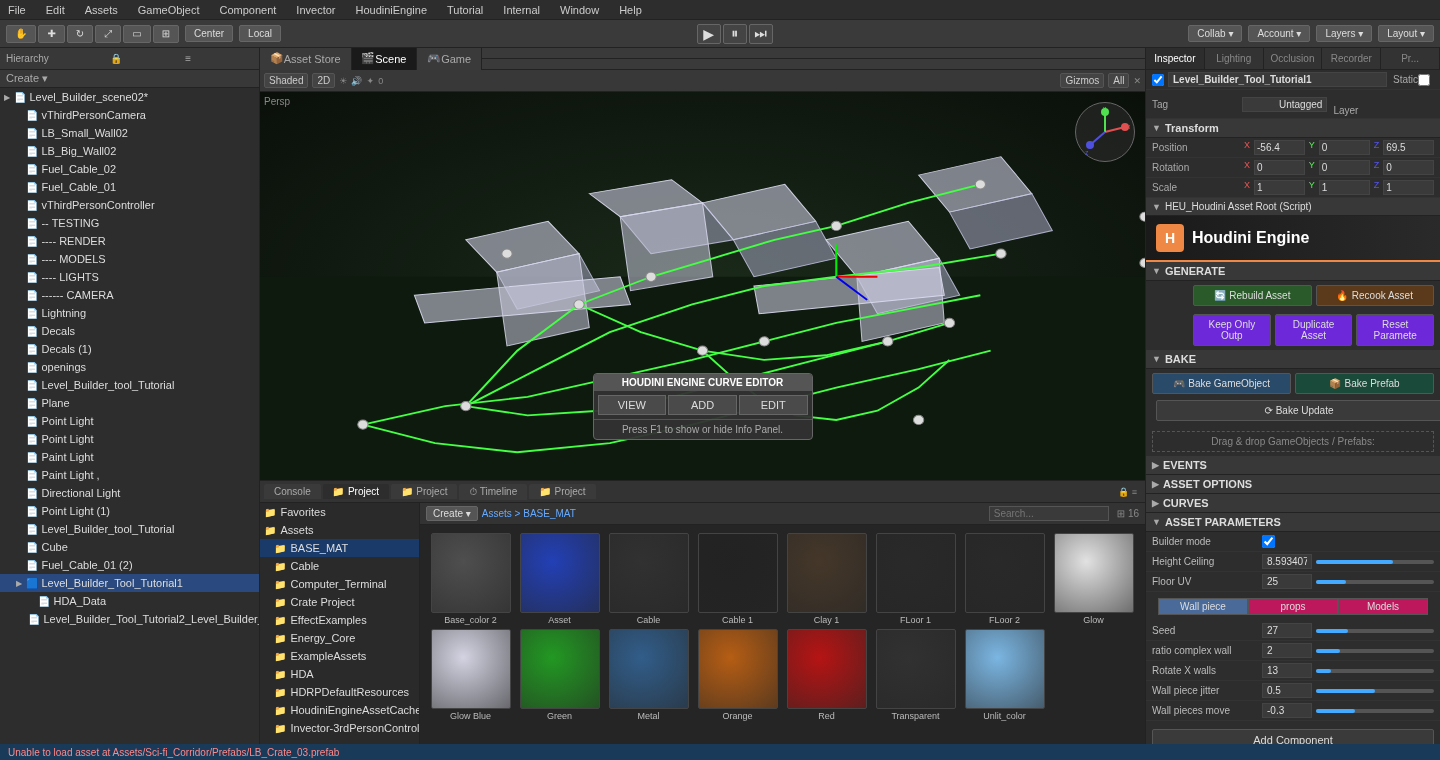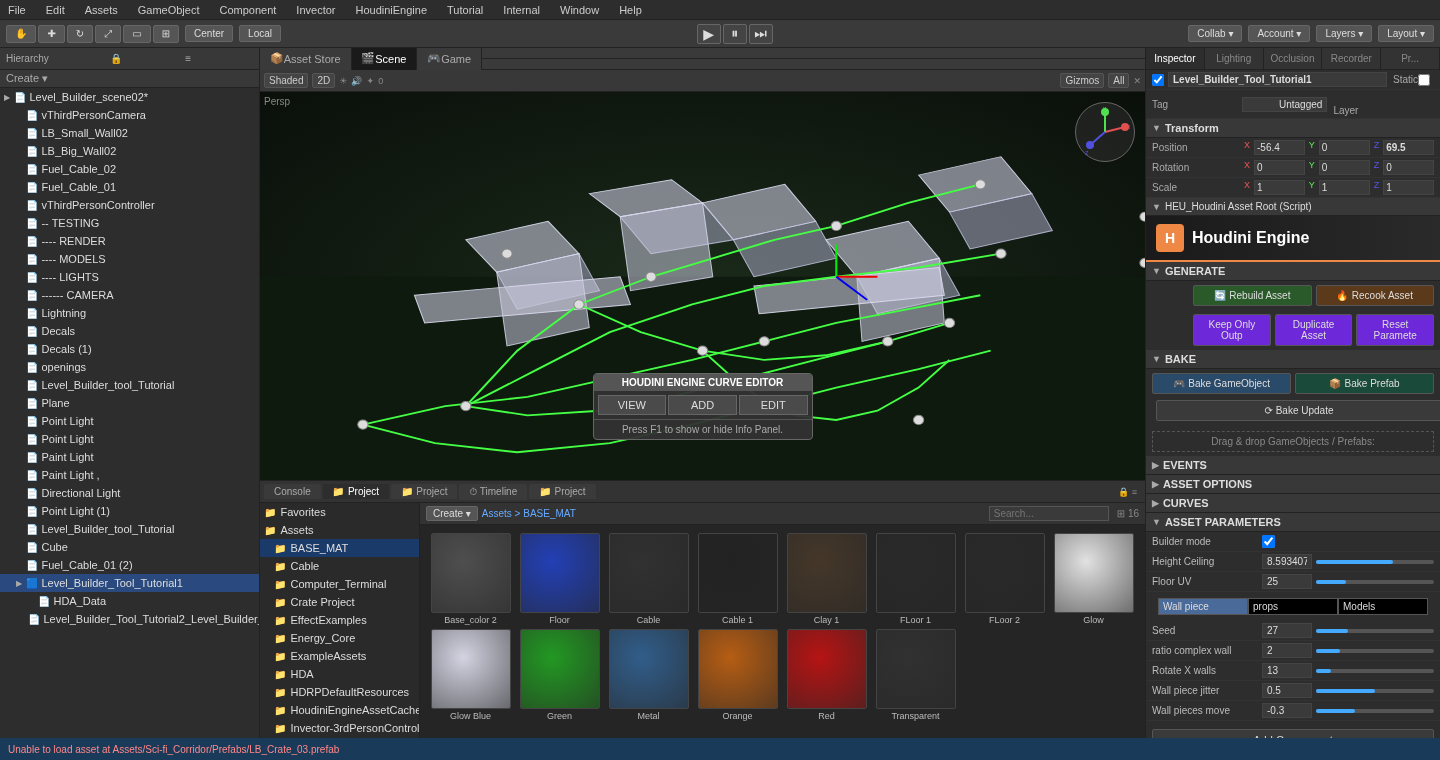--- a/index.html
+++ b/index.html
@@ -100,32 +100,32 @@
     .bake-go { background: #2a4a6a; }
     .bake-pref { background: #1a4a3a; }
     .bake-update { width: 100%; padding: 4px; font-size: 10px; border: 1px solid #555; border-radius: 2px; cursor: pointer; text-align: center; color: #ddd; background: #3a3a3a; margin: 2px 6px; }
     .drag-hint { padding: 4px 0; font-size: 10px; color: #888; border: 1px dashed #555; margin: 4px 6px; text-align: center; }
     .param-row { display: flex; align-items: center; padding: 2px 6px; min-height: 20px; border-bottom: 1px solid #333; }
     .param-label { color: #bbb; width: 110px; min-width: 110px; font-size: 10px; }
     .param-value { background: #3a3a3a; border: 1px solid #444; color: #ddd; padding: 1px 4px; font-size: 10px; width: 50px; }
     .param-slider { flex: 1; height: 4px; background: #555; border-radius: 2px; margin-left: 4px; position: relative; }
     .param-slider-fill { height: 4px; background: #4af; border-radius: 2px; }
     .wall-piece-tabs { display: flex; gap: 0; padding: 2px 6px; }
-    .wp-tab { flex: 1; padding: 2px 4px; font-size: 10px; border: 1px solid #555; cursor: pointer; text-align: left; color: #ddd; }
+    .wp-tab { flex: 1; padding: 2px 4px; font-size: 10px; border: 1px solid #555; cursor: pointer; text-align: center; color: #ddd; }
     .wp-tab.active { background: #4a6a9a; }
-    .wp-tab:not(.active) { background: #000000; }
+    .wp-tab:not(.active) { background: #be185d; }
     .add-component-btn { display: flex; align-items: center; justify-content: center; margin: 8px 6px; padding: 4px; background: #3a3a3a; border: 1px solid #555; border-radius: 2px; font-size: 11px; cursor: pointer; color: #ddd; }
 
     
     ::-webkit-scrollbar { width: 6px; height: 6px; }
     ::-webkit-scrollbar-track { background: #2a2a2a; }
     ::-webkit-scrollbar-thumb { background: #555; border-radius: 3px; }
 
     
-    #status-bar { position: fixed; bottom: 0; left: 0; right: 0; height: 22px; background: #1a3a5a; color: #f88; font-size: 10px; display: flex; align-items: center; padding: 0 8px; z-index: 100; }
+    #status-bar { position: fixed; bottom: 0; left: 0; right: 0; height: 16px; background: #1a3a5a; color: #f88; font-size: 10px; display: flex; align-items: center; padding: 0 8px; z-index: 100; }
 
     
     .scene-svg { position: absolute; top: 0; left: 0; width: 100%; height: 100%; }
 
     .green-line { stroke: #4f4; stroke-width: 2; fill: none; }
   </style>
 </head>
 <body>
 
 <div id="menu-bar">
@@ -520,21 +520,21 @@
             <input class="search-box" type="text" placeholder="Search..." style="">
             <span style="color:#888;margin-left:4px;font-size:10px;">⊞ 16</span>
           </div>
           <div class="asset-grid" id="asset-grid">
               <div class="asset-item">
                 <div class="asset-thumb" style="background:radial-gradient(circle at 40% 35%, #555555dd, #55555555);"></div>
                 <div class="asset-label">Base_color 2</div>
               </div>
               <div class="asset-item">
                 <div class="asset-thumb" style="background:radial-gradient(circle at 40% 35%, #2244ccdd, #2244cc55);"></div>
-                <div class="asset-label">Floor</div>
+                <div class="asset-label">Asset</div>
               </div>
               <div class="asset-item">
                 <div class="asset-thumb" style="background:radial-gradient(circle at 40% 35%, #333333dd, #33333355);"></div>
                 <div class="asset-label">Cable</div>
               </div>
               <div class="asset-item">
                 <div class="asset-thumb" style="background:radial-gradient(circle at 40% 35%, #222222dd, #22222255);"></div>
                 <div class="asset-label">Cable 1</div>
               </div>
               <div class="asset-item">
@@ -569,20 +569,24 @@
                 <div class="asset-thumb" style="background:radial-gradient(circle at 40% 35%, #cc6611dd, #cc661155);"></div>
                 <div class="asset-label">Orange</div>
               </div>
               <div class="asset-item">
                 <div class="asset-thumb" style="background:radial-gradient(circle at 40% 35%, #cc1111dd, #cc111155);"></div>
                 <div class="asset-label">Red</div>
               </div>
               <div class="asset-item">
                 <div class="asset-thumb" style="background:radial-gradient(circle at 40% 35%, #333333dd, #33333355);"></div>
                 <div class="asset-label">Transparent</div>
+              </div>
+              <div class="asset-item">
+                <div class="asset-thumb" style="background:radial-gradient(circle at 40% 35%, #88ccffdd, #88ccff55);"></div>
+                <div class="asset-label">Unlit_color</div>
               </div>
             </div>
         </div>
       </div>
     </div>
 
   </div>
 
   <div id="right-panel">
     <div class="inspector-tabs">
@@ -611,21 +615,21 @@
       <span>Transform</span>
     </div>
     <div class="ins-row">
       <span class="ins-label">Position</span>
       <div class="ins-xyz">
         <span style="color:#e55;font-size:9px;padding:0 2px;">X</span>
           <input type="text" class="ins-value" style="width: 45px;" value="-56.4">
         <span style="color:#5e5;font-size:9px;padding:0 2px;">Y</span>
           <input type="text" class="ins-value" style="width: 45px;" value="0">
         <span style="color:#55e;font-size:9px;padding:0 2px;">Z</span>
-          <input type="text" class="ins-value" style="width: 45px; font-weight: bold;" value="69.5">
+          <input type="text" class="ins-value" style="width: 45px;" value="69.5">
       </div>
     </div>
     <div class="ins-row">
       <span class="ins-label">Rotation</span>
       <div class="ins-xyz">
         <span style="color:#e55;font-size:9px;padding:0 2px;">X</span>
           <input type="text" class="ins-value" style="width: 45px;" value="0">
         <span style="color:#5e5;font-size:9px;padding:0 2px;">Y</span>
           <input type="text" class="ins-value" style="width: 45px;" value="0">
         <span style="color:#55e;font-size:9px;padding:0 2px;">Z</span>

